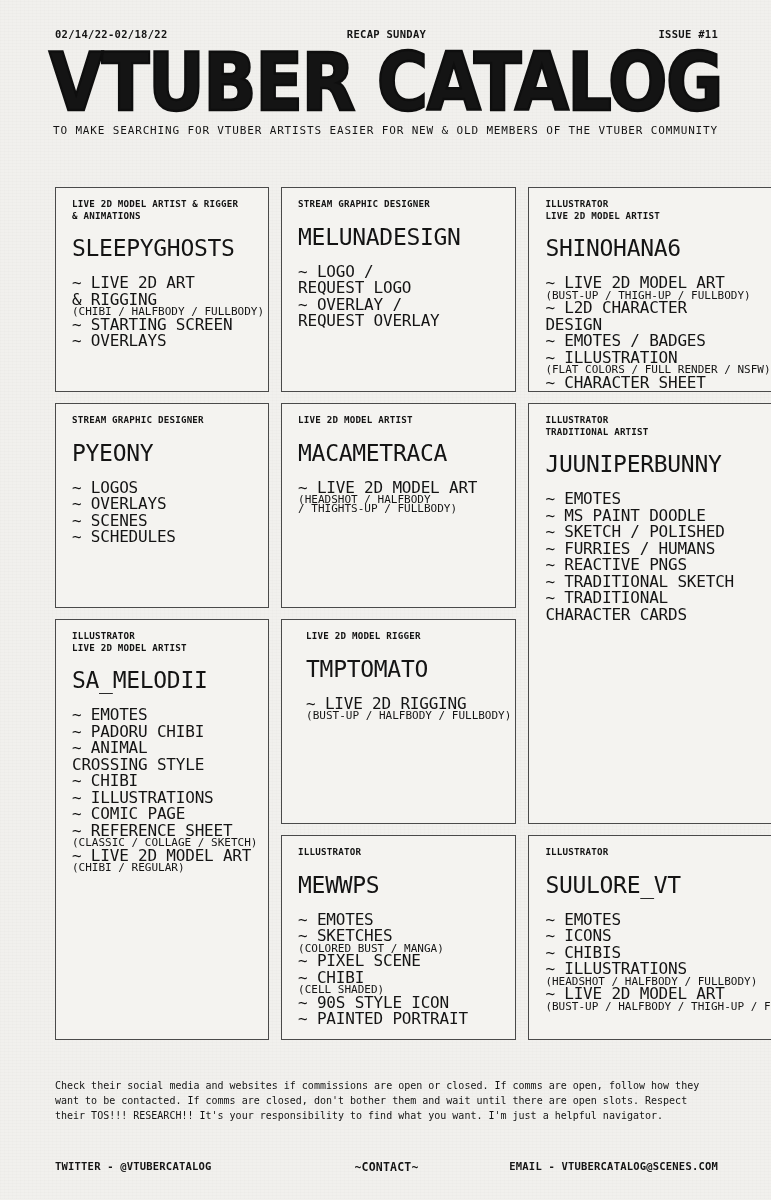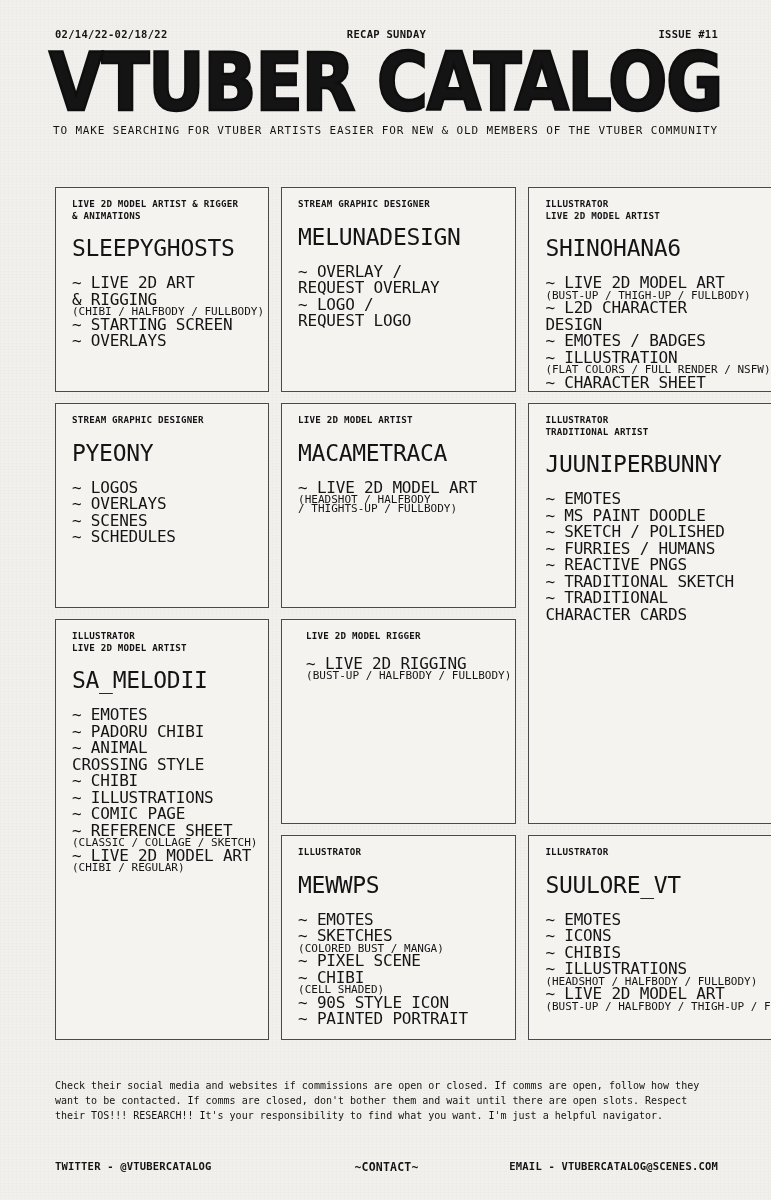--- a/index.html
+++ b/index.html
@@ -93,26 +93,26 @@
           </div>
         </div>
       </section>
       <section class="card" style="grid-area: 1 / 2;">
         <div class="cat">
           <div class="cat-line">STREAM GRAPHIC DESIGNER</div>
         </div>
         <h2 class="name">MELUNADESIGN</h2>
         <div class="items">
           <div class="item">
+            <div class="item-line">~ LOGO /</div>
+            <div class="item-line">REQUEST LOGO</div>
+          </div>
+          <div class="item">
             <div class="item-line">~ OVERLAY /</div>
             <div class="item-line">REQUEST OVERLAY</div>
-          </div>
-          <div class="item">
-            <div class="item-line">~ LOGO /</div>
-            <div class="item-line">REQUEST LOGO</div>
           </div>
         </div>
       </section>
       <section class="card" style="grid-area: 1 / 3;">
         <div class="cat">
           <div class="cat-line">ILLUSTRATOR</div>
           <div class="cat-line">LIVE 2D MODEL ARTIST</div>
         </div>
         <h2 class="name">SHINOHANA6</h2>
         <div class="items">
@@ -233,20 +233,21 @@
           <div class="item">
             <div class="item-line">~ LIVE 2D MODEL ART</div>
             <div class="sub-line">(CHIBI / REGULAR)</div>
           </div>
         </div>
       </section>
       <section class="card" style="grid-area: 3 / 2; padding-left: 24px;">
         <div class="cat">
           <div class="cat-line">LIVE 2D MODEL RIGGER</div>
         </div>
+        <h2 class="name">TMPTOMATO</h2>
         <div class="items">
           <div class="item">
             <div class="item-line">~ LIVE 2D RIGGING</div>
             <div class="sub-line">(BUST-UP / HALFBODY / FULLBODY)</div>
           </div>
         </div>
       </section>
       <section class="card" style="grid-area: 4 / 2;">
         <div class="cat">
           <div class="cat-line">ILLUSTRATOR</div>

